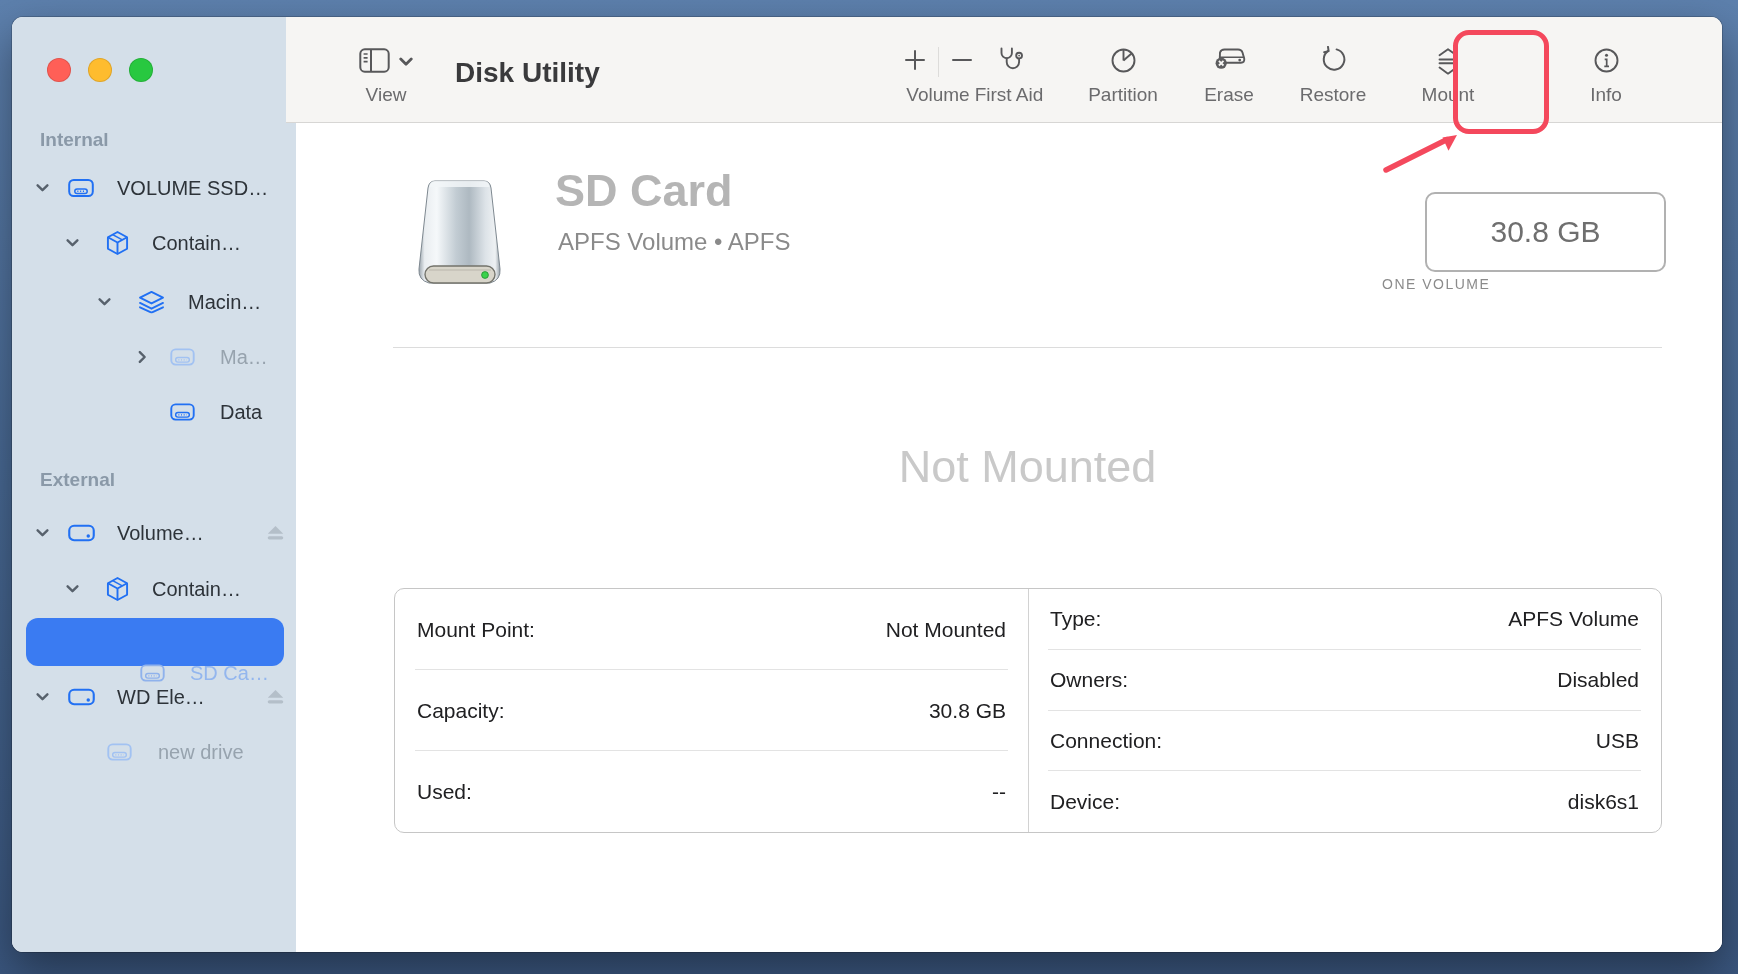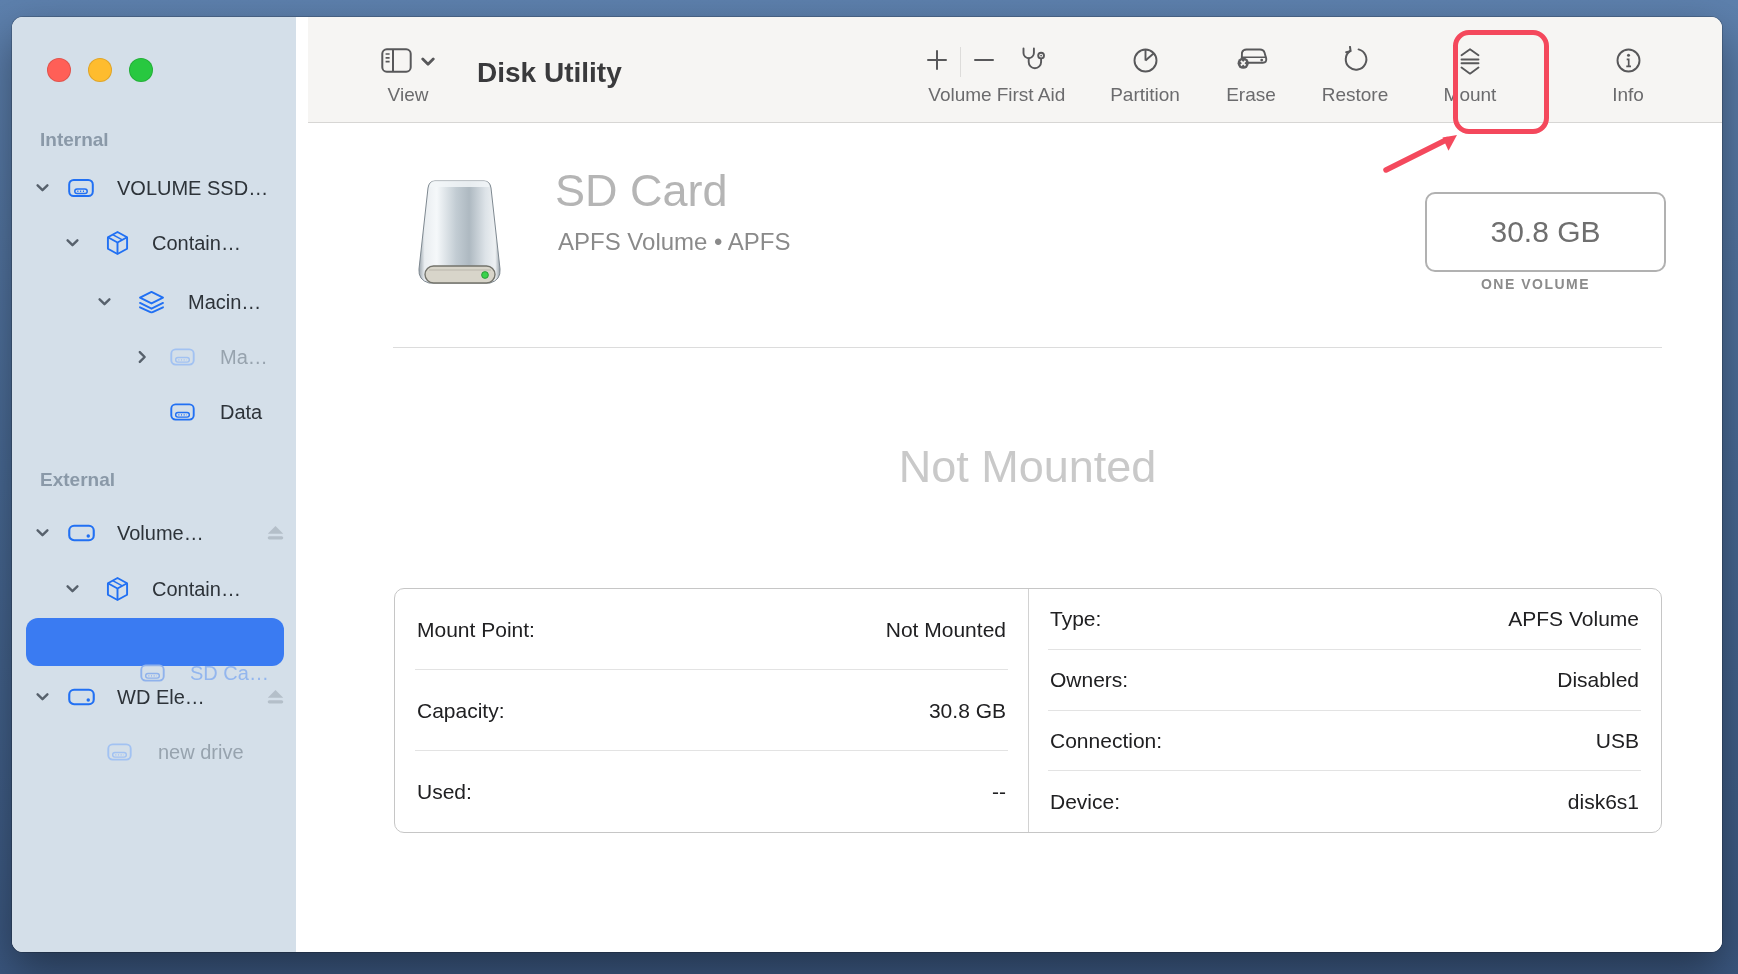--- a/index.html
+++ b/index.html
@@ -27,34 +27,34 @@
   .chev{position:absolute;top:50%;transform:translateY(-50%);display:flex;color:#57616c;}
   .chev.right svg{transform:rotate(-90deg);}
   .sicon{position:absolute;top:50%;transform:translateY(-50%);display:flex;color:#2170f3;}
   .sicon.faded{color:#a2c2f2;}
   .sicon.onsel{color:#8fb2ec;}
   .slabel{position:absolute;top:50%;transform:translateY(-50%);font-size:20px;color:#2d3339;white-space:nowrap;}
   .slabel.dim{color:#97a3ae;}
   .slabel.onsel{color:#93b6ee;}
   .eject{position:absolute;left:254px;top:50%;transform:translateY(-50%);display:flex;color:#b4bfc9;}
   
-  .toolbar{position:absolute;left:296px;right:0;top:0;height:105px;background:#f6f5f3;border-bottom:1px solid #d7d6d4;}
+  .toolbar{position:absolute;left:274px;right:0;top:0;height:105px;background:#f6f5f3;border-bottom:1px solid #d7d6d4;}
   .apptitle{position:absolute;left:169px;top:40px;font-size:28px;font-weight:700;color:#3a3a3c;white-space:nowrap;}
   .titem{position:absolute;top:27px;text-align:center;}
   .ticonrow{height:36px;display:flex;align-items:center;justify-content:center;color:#58585a;}
   .tlabel{font-size:19px;color:#6b6b6d;margin-top:4px;white-space:nowrap;}
   .vdiv{width:1px;height:30px;background:#dddcda;margin:0 10px;}
   
   .content{position:absolute;left:284px;right:0;top:106px;bottom:0;background:#fff;}
   .driveimg{position:absolute;left:103px;top:50px;}
-  .volname{position:absolute;left:259px;top:42px;font-size:45px;font-weight:400;color:#b5b5b5;white-space:nowrap;}
+  .volname{position:absolute;left:259px;top:42px;font-size:45px;font-weight:700;color:#b5b5b5;white-space:nowrap;}
   .voltype{position:absolute;left:262px;top:105px;font-size:24px;color:#8a8a8a;white-space:nowrap;text-align:center;}
   .sizebox{position:absolute;left:1129px;top:69px;width:237px;height:76px;border:2px solid #b1b1b1;border-radius:10px;
            display:flex;align-items:center;justify-content:center;font-size:30px;color:#6f6f6f;background:#fff;}
-  .sizecap{position:absolute;left:1121px;top:153px;width:237px;text-align:center;font-size:14px;letter-spacing:1.5px;color:#8b8b8b;font-weight:bold;}
+  .sizecap{position:absolute;left:1086px;top:153px;width:237px;text-align:left;font-size:14px;letter-spacing:1.5px;color:#8b8b8b;}
   .hdivider{position:absolute;left:97px;top:224px;width:1269px;height:1px;background:#dcdcdc;}
   .status{position:absolute;left:97px;top:318px;width:1269px;text-align:center;font-size:45px;color:#c9c9c9;white-space:nowrap;}
   .infotable{position:absolute;left:98px;top:465px;width:1268px;height:245px;border:1.5px solid #c6c6c6;border-radius:10px;
              display:grid;grid-template-columns:1fr 1fr;box-sizing:border-box;background:#fff;}
   .tcol{display:flex;flex-direction:column;}
   .trow{flex:1;display:flex;align-items:center;justify-content:space-between;padding:0 22px;position:relative;
         font-size:21px;color:#202022;}
   .trow:not(:last-child)::after{content:"";position:absolute;left:20px;right:20px;bottom:0;height:1px;background:#e3e3e3;}
   .coldiv{position:absolute;left:50%;top:0;bottom:0;width:1px;background:#d2d2d2;}
   .tval{white-space:nowrap;}

